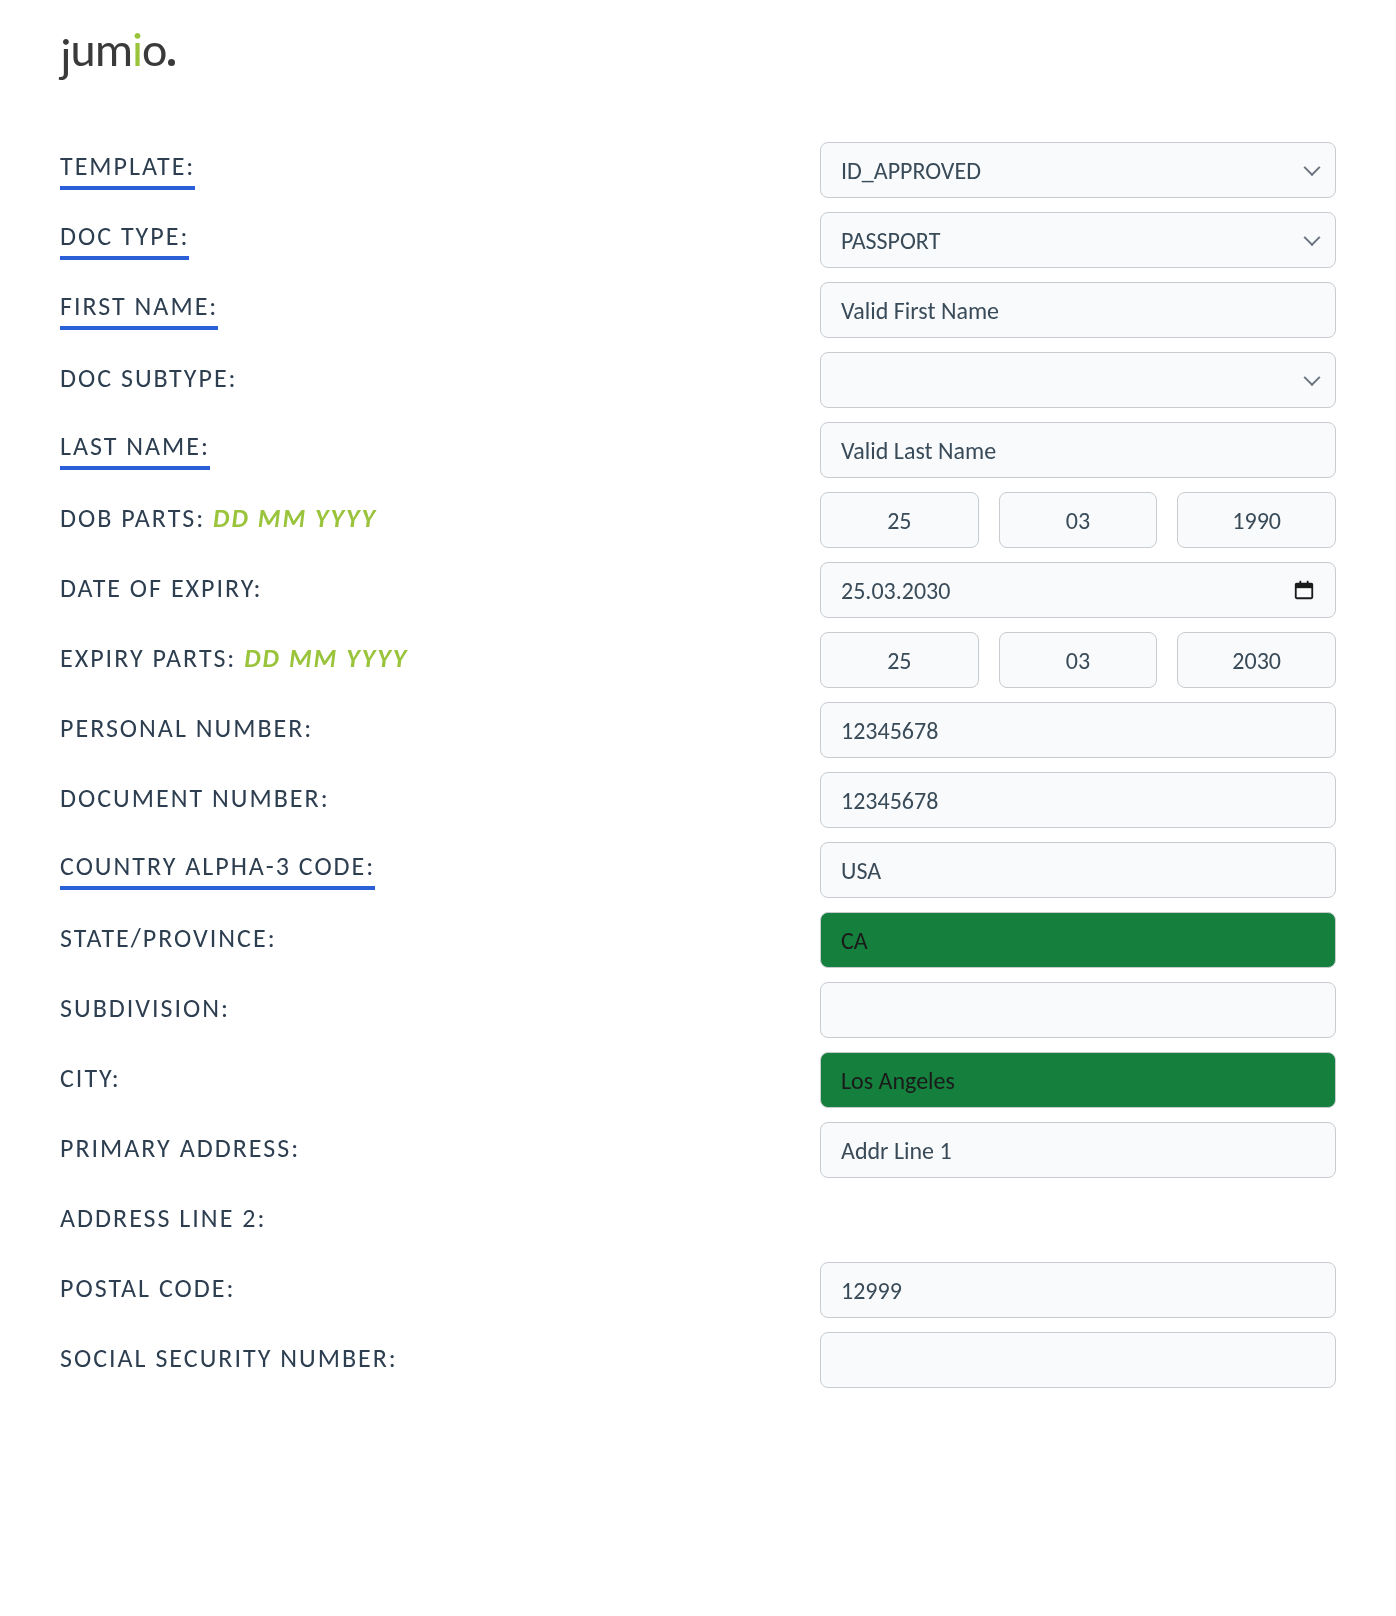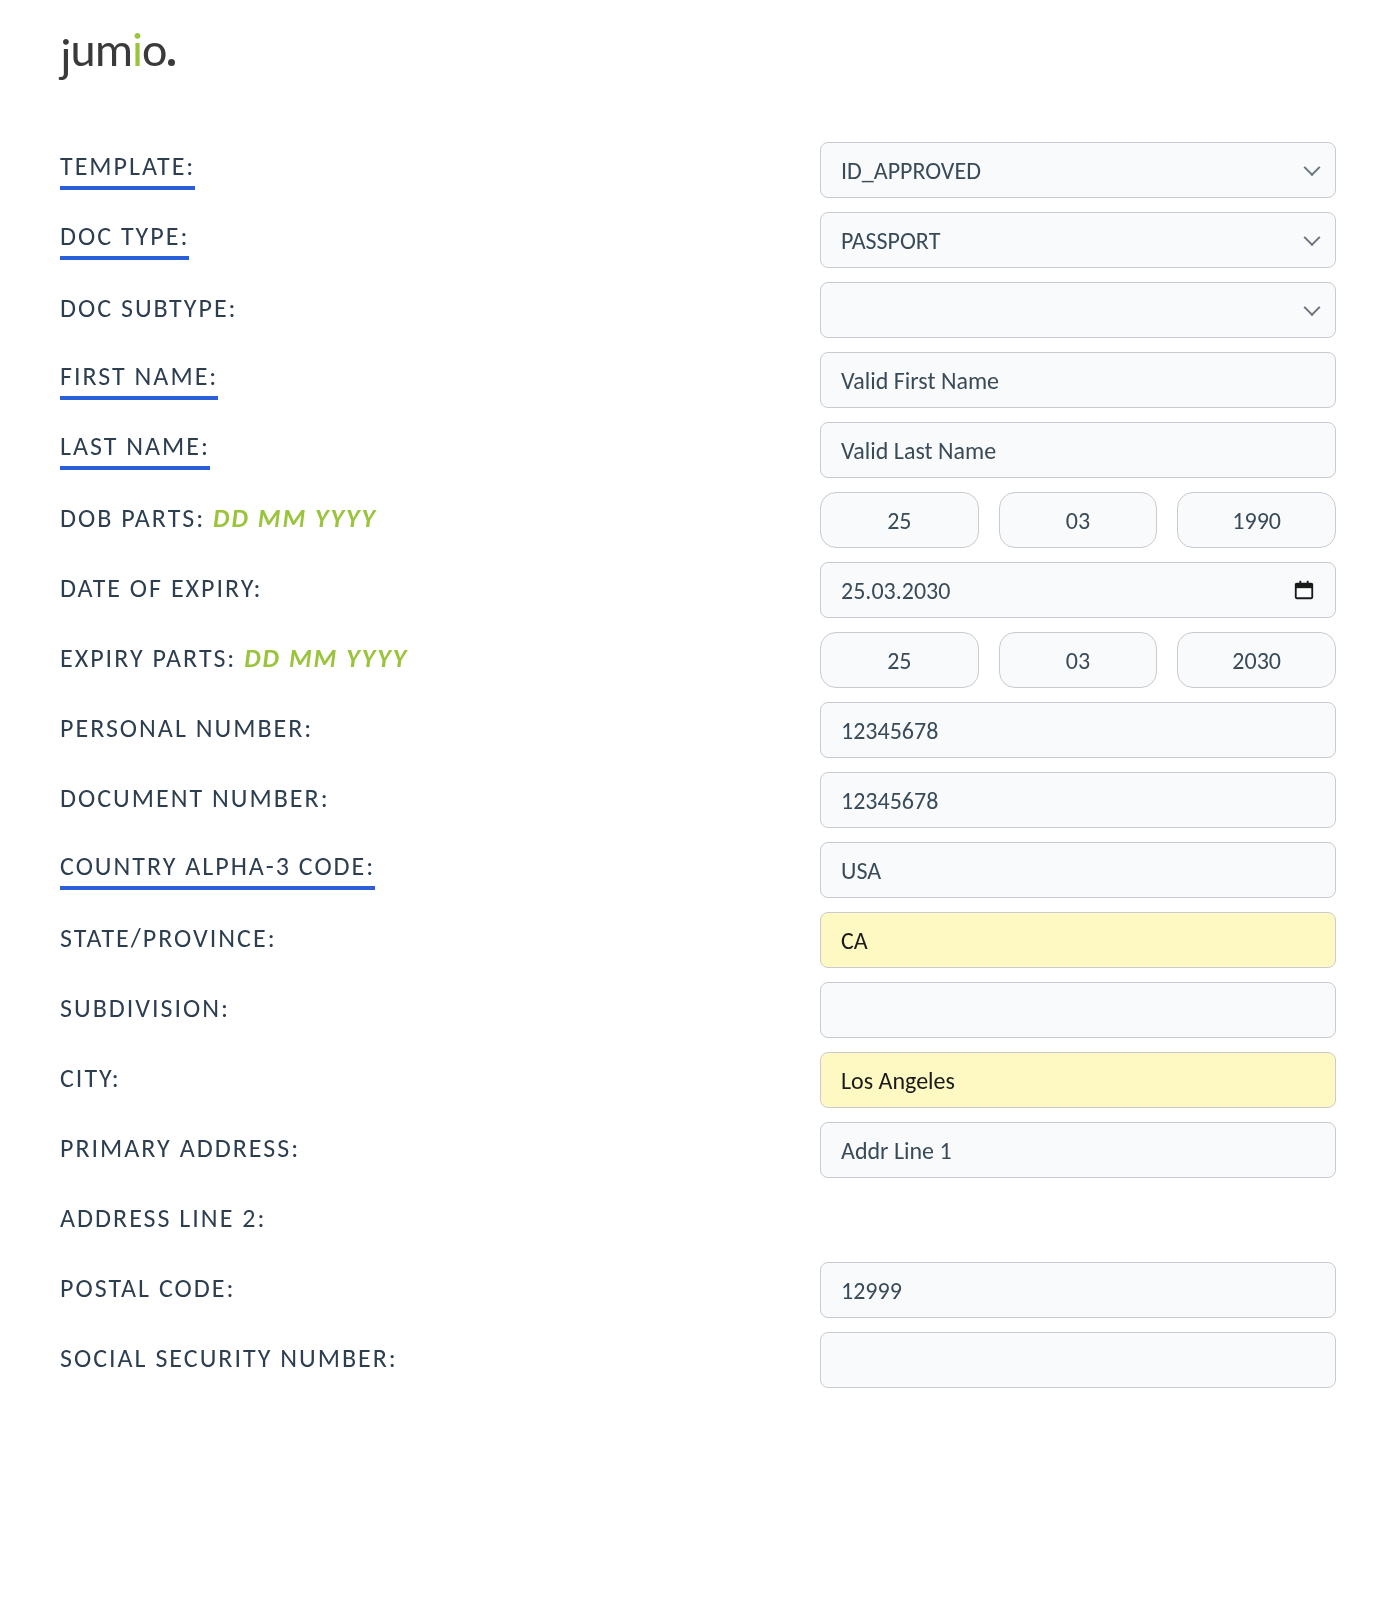--- a/index.html
+++ b/index.html
@@ -77,21 +77,21 @@
     border: 1px solid #c8ccd0;
     border-radius: 8px;
     background: #f9fafb;
     font-size: 24px;
     padding: 0 20px;
     color: #394b59;
     font-family: inherit;
     outline: none;
   }
   input.autofill {
-    background: #fef9c3;
+    background: #15803d;
     color: #1a1a1a;
   }
   select {
     appearance: none;
     -webkit-appearance: none;
     background-image: none;
     padding-right: 44px;
     cursor: pointer;
   }
   .select-wrap {
@@ -120,21 +120,20 @@
     height: 22px;
     flex-shrink: 0;
   }
   .parts-wrap {
     display: flex;
     gap: 20px;
   }
   .parts-wrap input {
     text-align: center;
     padding: 0 8px;
-    border-radius: 16px;
   }
   .parts-wrap .dd { flex: 1; }
   .parts-wrap .mm { flex: 1; }
   .parts-wrap .yy { flex: 1; }
 </style>
 </head>
 <body>
 
 <div class="logo">
   <span class="logo-text"><span class="logo-j">j</span>um<span class="logo-i-dot">i</span>o<span class="logo-dot"></span></span>
@@ -150,29 +149,29 @@
   </div>
 
   <div class="row">
     <div class="label-col"><span class="field-label required">Doc type:</span></div>
     <div class="input-col">
         <div class="select-wrap"><select><option>PASSPORT</option></select></div>
       </div>
   </div>
 
   <div class="row">
-    <div class="label-col"><span class="field-label">Doc subtype:</span></div>
-    <div class="input-col">
-        <div class="select-wrap"><select><option></option></select></div>
-      </div>
-  </div>
-
-  <div class="row">
     <div class="label-col"><span class="field-label required">First name:</span></div>
     <div class="input-col"><input type="text" value="Valid First Name" style=""></div>
+  </div>
+
+  <div class="row">
+    <div class="label-col"><span class="field-label">Doc subtype:</span></div>
+    <div class="input-col">
+        <div class="select-wrap"><select><option></option></select></div>
+      </div>
   </div>
 
   <div class="row">
     <div class="label-col"><span class="field-label required">Last name:</span></div>
     <div class="input-col"><input type="text" value="Valid Last Name" style=""></div>
   </div>
 
 
   <div class="row">
     <div class="label-col">

